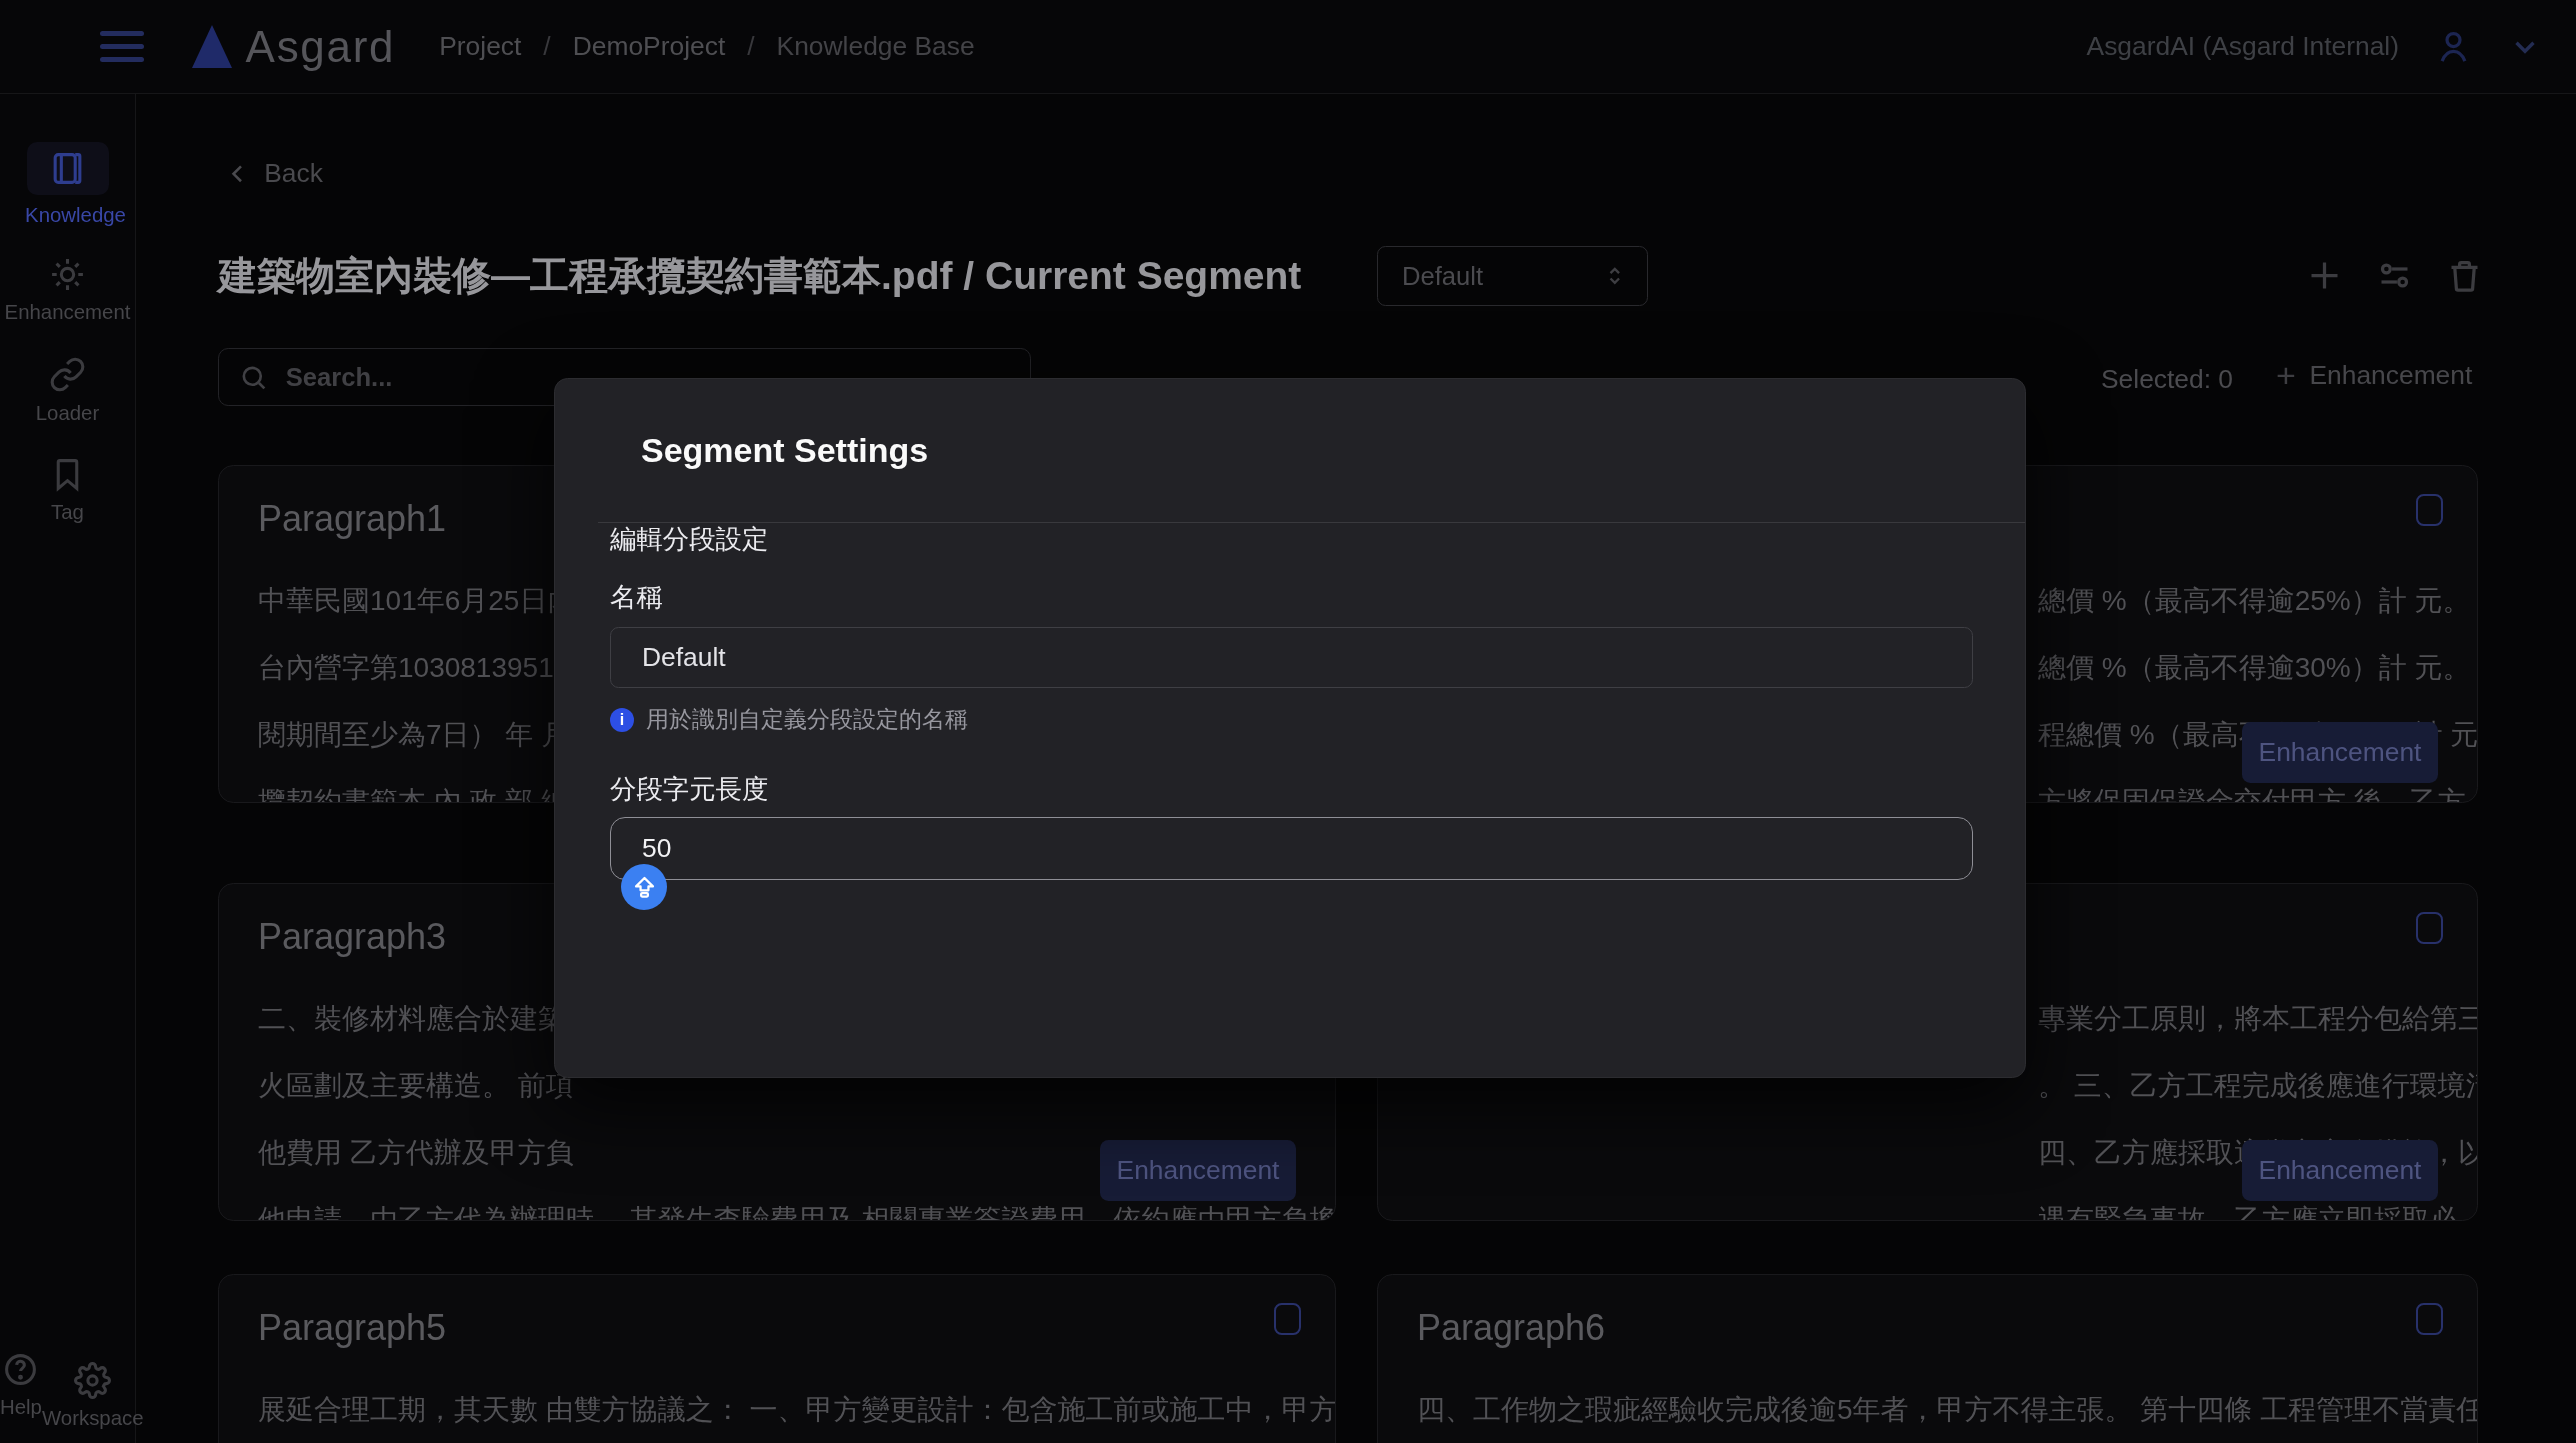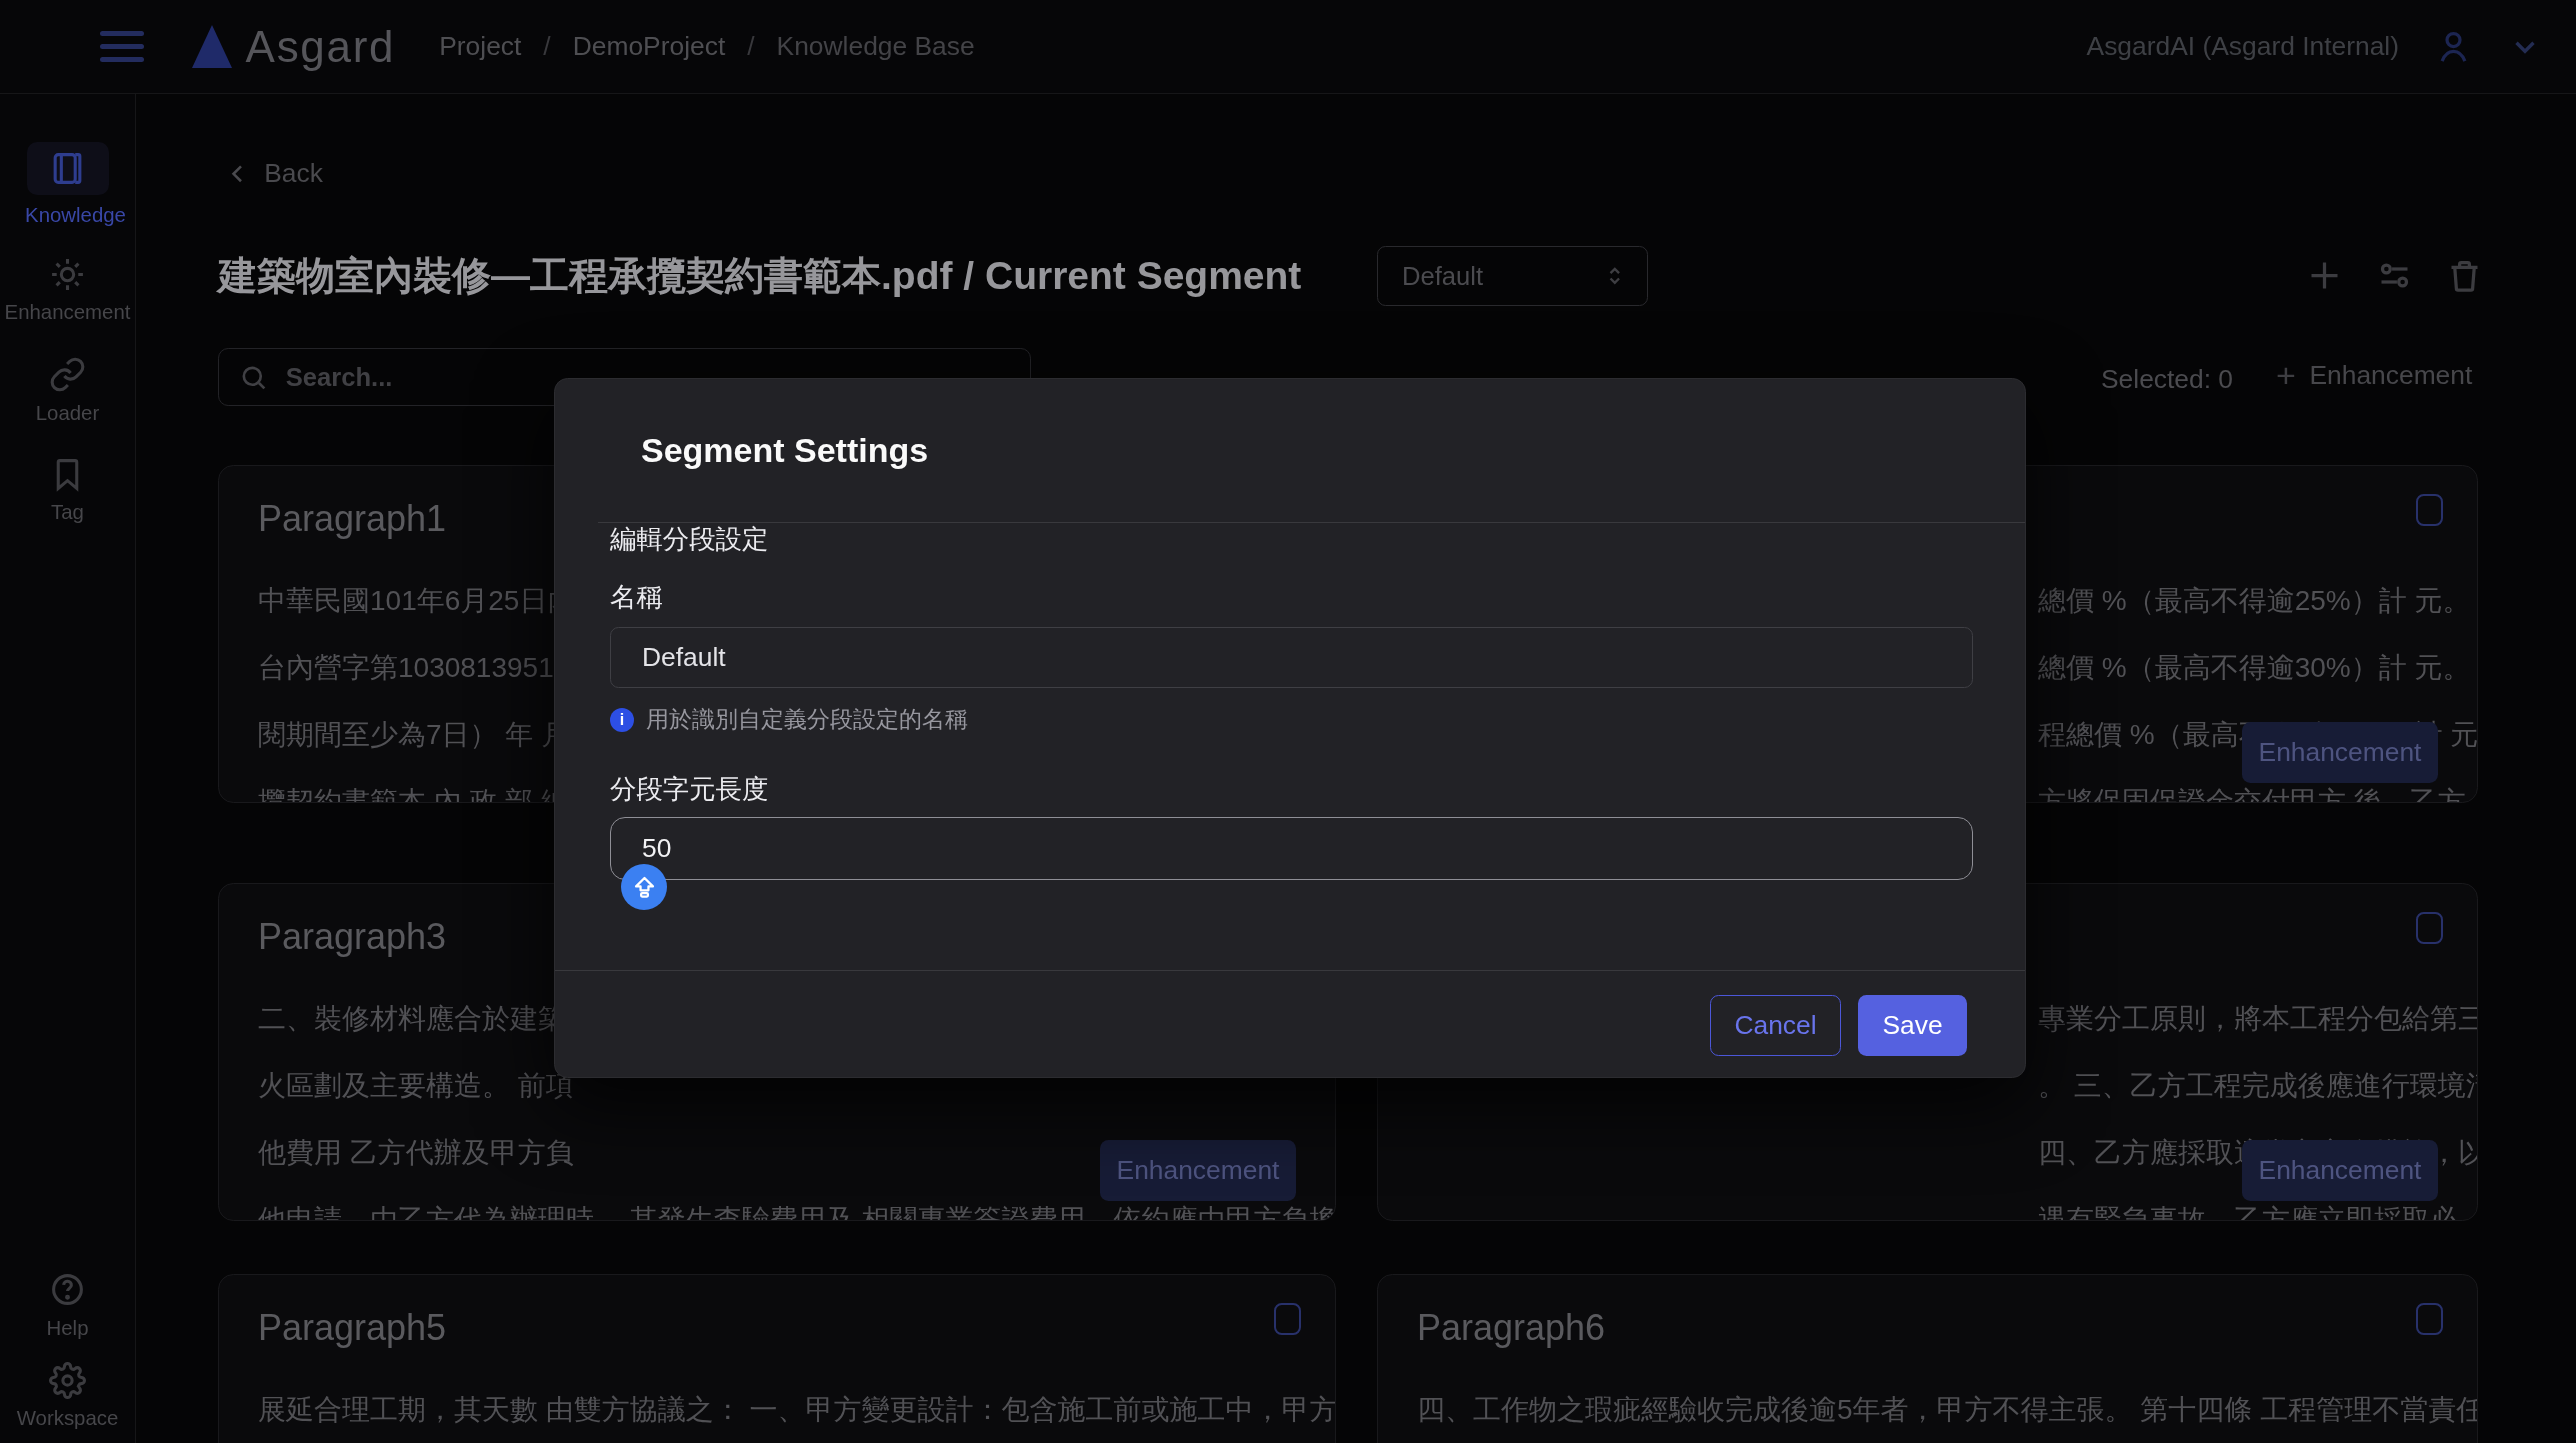--- a/index.html
+++ b/index.html
@@ -19,21 +19,21 @@
   .account-label{font-size:26.4px;color:#3e4045;}
   .icon{display:inline-flex;align-items:center;justify-content:center;}
 
   
   .sidebar{position:absolute;left:0;top:94px;bottom:0;width:136px;border-right:0.9px solid #161618;background:#060608;display:flex;flex-direction:column;align-items:center;z-index:2;}
   .side-item{display:flex;flex-direction:column;align-items:center;cursor:pointer;}
   .side-item .label{margin-top:8.5px;font-size:20.4px;color:#46464a;}
   .side-item.active .label{color:#3947a6;margin-left:16px;}
   .icon-box{width:82px;height:53px;border-radius:10.2px;display:flex;align-items:center;justify-content:center;}
   .side-item.active .icon-box{background:#0e0e18;}
-  .side-bottom{position:absolute;bottom:13.6px;left:0;right:0;display:flex;flex-direction:column;align-items:center;}
+  .side-bottom{position:absolute;bottom:13.6px;left:0;right:0;display:flex;align-items:center;}
 
   
   .back{position:absolute;left:225px;top:158px;display:flex;align-items:center;gap:13.6px;font-size:26.4px;color:#4a4a4e;cursor:pointer;z-index:1;}
   .page-title{position:absolute;left:218px;top:249px;font-size:39px;font-weight:700;color:#97979b;white-space:nowrap;z-index:1;}
   .segment-select{position:absolute;left:1377px;top:246px;width:271px;height:60px;border:1.7px solid #29292d;border-radius:8.5px;display:flex;align-items:center;padding:0 19px 0 24px;font-size:25.6px;color:#4b4b4f;z-index:1;cursor:pointer;}
   .segment-select .spacer{flex:1;}
   .top-actions{position:absolute;left:2305px;top:256px;display:flex;gap:31px;z-index:1;}
   .top-actions .icon{cursor:pointer;}
 
   
@@ -318,20 +318,16 @@
       <span>用於識別自定義分段設定的名稱</span>
     </div>
     <div class="m-label-len">分段字元長度</div>
     <input class="m-input2" value="50" style="">
     <div class="caps-badge">
       <svg width="27" height="27" viewBox="0 0 24 24" fill="none" stroke="#ffffff" stroke-width="2" stroke-linejoin="round">
           <path d="M12 3.5L4.5 11H8.5V14.5H15.5V11H19.5Z"></path>
           <rect x="9" y="17" width="6" height="3" rx="0.8"></rect>
         </svg>
     </div>
-    <div class="modal-footer">
-      <button class="btn-cancel">Cancel</button>
-      <button class="btn-save">Save</button>
-    </div>
   </div>
 
 </div>
 
 
 </body></html>

